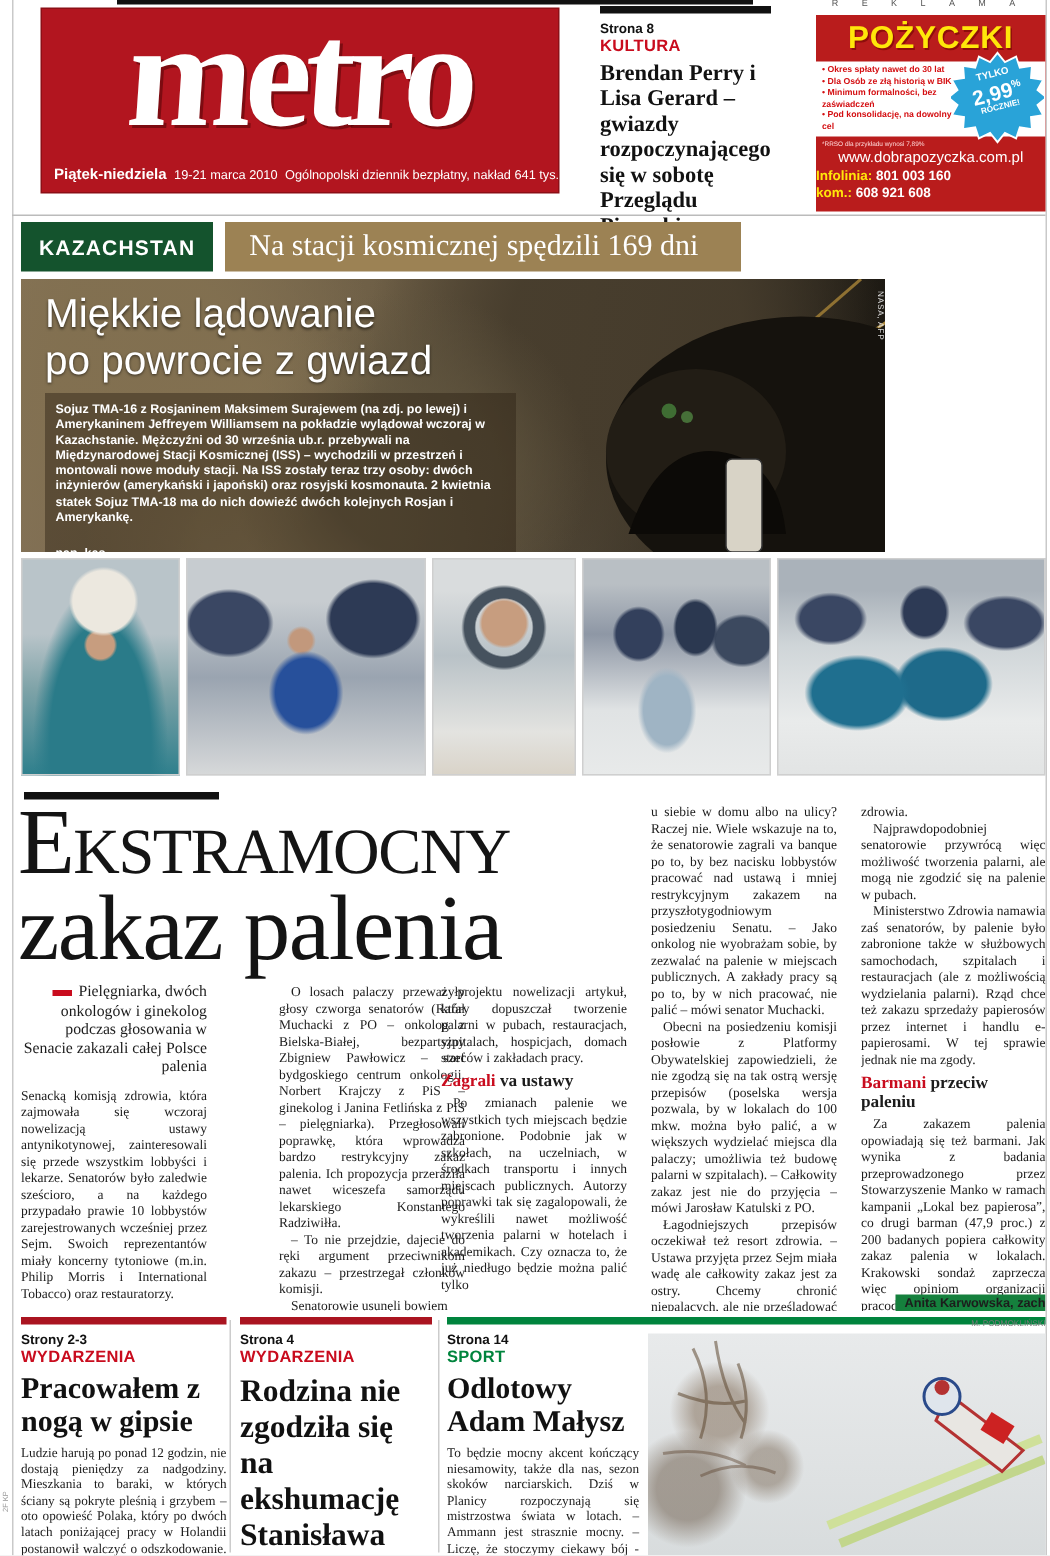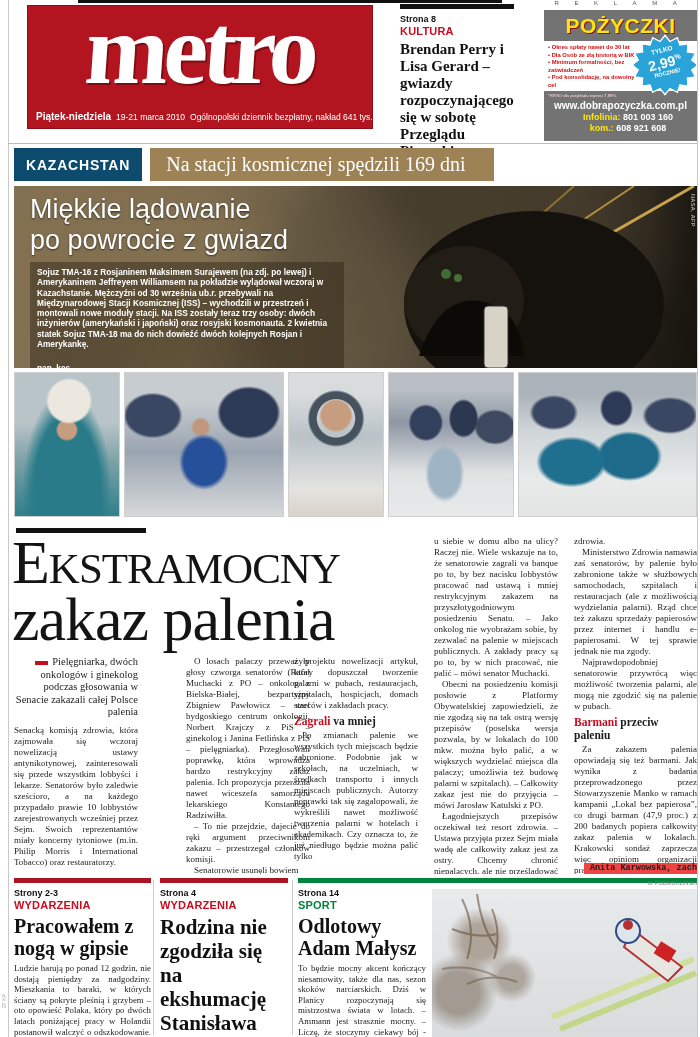--- a/index.html
+++ b/index.html
@@ -25,47 +25,47 @@
   .pagetag{font-weight:bold;font-size:9px;color:#111;}
   .section-red{font-weight:bold;font-size:11px;color:#c90c1e;letter-spacing:.2px;margin:1px 0 4px;}
   .section-green{font-weight:bold;font-size:11px;color:#00843d;letter-spacing:.2px;margin:1px 0 4px;}
   .kultura h2{margin:2px 0 0;font-family:"Liberation Serif",serif;font-weight:bold;
               font-size:15px;line-height:17px;color:#111;}
 
   
   .ad{position:absolute;left:544px;top:0;width:153px;height:141px;}
   .ad .reklama{font-size:6px;color:#555;letter-spacing:2.6em;text-align:center;height:10px;
                overflow:hidden;padding-left:6px;}
-  .adbox{position:absolute;left:0;top:10px;right:0;bottom:0;background:#737373;overflow:hidden;}
+  .adbox{position:absolute;left:0;top:10px;right:0;bottom:0;background:#b91c1c;overflow:hidden;}
   .adtitle{color:#ffe60a;font-weight:bold;font-size:21px;text-align:center;margin-top:4px;
            letter-spacing:.5px;text-shadow:1px 1px 0 #8d0d0b;}
   .adstrip{position:absolute;left:0;right:0;top:31px;height:50px;background:#fff;padding:3px 4px 0 4px;box-sizing:border-box;}
   .adstrip div{font-weight:bold;font-size:5.8px;line-height:7.6px;color:#d40f12;width:96px;}
   .fineprint{position:absolute;left:4px;top:83px;font-size:4.3px;color:#ffd9d9;}
-  .adurl{position:absolute;left:0;right:0;top:90px;text-align:center;color:#fff;font-weight:bold;font-size:10px;}
-  .adphone{position:absolute;left:0;right:0;text-align:center;font-weight:bold;font-size:9px;color:#fff;padding-left:15px;}
+  .adurl{position:absolute;left:0;right:0;top:90px;text-align:center;color:#fff;font-weight:normal;font-size:10px;}
+  .adphone{position:absolute;left:0;right:0;text-align:left;font-weight:bold;font-size:9px;color:#fff;}
   .adphone .yl{color:#ffe60a;}
   .star{position:absolute;right:1px;top:24px;width:62px;height:62px;}
   .startext{position:absolute;right:3px;top:24px;width:58px;height:58px;transform:rotate(-14deg);
             color:#fff;text-align:center;}
   .startext .s1{font-size:6.5px;font-weight:bold;margin-top:12px;}
   .startext .s2{font-size:14px;font-weight:bold;line-height:13px;}
   .startext .s2 sup{font-size:7px;}
   .startext .s3{font-size:5.5px;font-weight:bold;}
 
   
   .hr1{position:absolute;left:8px;right:3px;top:143px;height:1px;background:#bbb;}
   .banner{position:absolute;left:14px;top:148px;height:33px;display:flex;gap:8px;}
-  .btag{background:#0c4a6e;color:#fff;font-weight:bold;font-size:14px;letter-spacing:.8px;
+  .btag{background:#14532d;color:#fff;font-weight:bold;font-size:14px;letter-spacing:.8px;
         display:flex;align-items:center;padding:0 12px;}
   .btitle{background:#9c8254;color:#fff;font-family:"Liberation Serif",serif;font-size:20px;
           display:flex;align-items:center;padding:0 16px;width:312px;}
 
   
-  .leadphoto{position:absolute;left:14px;top:186px;width:683px;height:182px;overflow:hidden;
+  .leadphoto{position:absolute;left:14px;top:186px;width:576px;height:182px;overflow:hidden;
      background:
        radial-gradient(circle at 15% 30%,rgba(130,112,80,.9) 0 12%,transparent 30%),
        radial-gradient(circle at 45% 70%,rgba(95,84,62,.8) 0 16%,transparent 35%),
        radial-gradient(circle at 30% 90%,rgba(150,132,96,.8) 0 12%,transparent 30%),
        radial-gradient(circle at 70% 20%,rgba(70,60,44,.9) 0 18%,transparent 40%),
        linear-gradient(100deg,#857357 0%,#6e5f46 40%,#4a4132 68%,#2a251c 85%,#17140f 100%);}
   .ph-head{position:absolute;left:16px;top:8px;color:#fff;font-size:27px;line-height:31px;
            text-shadow:0 1px 2px rgba(0,0,0,.6);}
   .ph-cap{position:absolute;left:16px;top:76px;width:300px;background:rgba(45,34,20,.45);
           color:#fff;font-weight:bold;font-size:8.3px;line-height:10.3px;padding:5px 7px;}
@@ -116,21 +116,21 @@
   .col p.ind{text-indent:8px;}
   .lead{font-weight:normal;font-size:10.5px;line-height:12.5px;text-align:right;margin-bottom:6px !important;}
   .reddash{display:inline-block;width:13px;height:4px;background:#c90c1e;margin-right:4px;}
   .subhead{font-weight:bold;font-size:11.5px;line-height:13px;margin:4px 0 2px !important;text-align:left;}
   .subhead .rd{color:#c90c1e;}
   .c1{left:14px;top:656px;width:124px;height:218px;}
   .c2{left:154px;top:656px;width:124px;height:218px;margin-left:32px;}
   .c3{left:294px;top:656px;width:124px;height:218px;}
   .c4{left:434px;top:536px;width:124px;height:338px;}
   .c5{left:574px;top:536px;width:123px;height:338px;}
-  .byline{position:absolute;right:0;bottom:0;background:#ef4444;font-family:Liberation Mono, monospace;
+  .byline{position:absolute;right:0;bottom:0;background:#15803d;font-family:Liberation Sans, sans-serif;
           font-weight:bold;font-size:8.5px;padding-left:6px;}
 
   
   .tbar{position:absolute;top:878px;height:5px;}
   .tbar.red{background:#aa1420;}
   .tbar.green{background:#00843d;}
   .vsep{position:absolute;top:880px;height:155px;width:1px;background:#ccc;}
   .teaser{position:absolute;top:888px;}
   .teaser h3{margin:3px 0 4px;font-family:"Liberation Serif",serif;font-weight:bold;
              font-size:20px;line-height:22px;color:#111;}
@@ -252,34 +252,34 @@
   </div>
 
   <div class="col c2">
     <p class="ind">O losach palaczy przeważyły głosy czworga senatorów (Rafał Muchacki z PO – onkolog z Bielska-Białej, bezpartyjny Zbigniew Pawłowicz – szef bydgoskiego centrum onkologii, Norbert Krajczy z PiS – ginekolog i Janina Fetlińska z PiS – pielęgniarka). Przegłosowali poprawkę, która wprowadza bardzo restrykcyjny zakaz palenia. Ich propozycja przeraziła nawet wiceszefa samorządu lekarskiego Konstantego Radziwiłła.</p>
     <p class="ind">– To nie przejdzie, dajecie do ręki argument przeciwnikom zakazu – przestrzegał członków komisji.</p>
     <p class="ind">Senatorowie usunęli bowiem</p>
   </div>
 
   <div class="col c3">
     <p>z projektu nowelizacji artykuł, który dopuszczał tworzenie palarni w pubach, restauracjach, szpitalach, hospicjach, domach starców i zakładach pracy.</p>
-    <p class="subhead"><span class="rd">Zagrali</span><span> va mniej</span></p>
+    <p class="subhead"><span class="rd">Zagrali</span><span> va ustawy</span></p>
     <p class="ind">Po zmianach palenie we wszystkich tych miejscach będzie zabronione. Podobnie jak w szkołach, na uczelniach, w środkach transportu i innych miejscach publicznych. Autorzy poprawki tak się zagalopowali, że wykreślili nawet możliwość tworzenia palarni w hotelach i akademikach. Czy oznacza to, że już niedługo będzie można palić tylko</p>
   </div>
 
   <div class="col c4">
     <p>u siebie w domu albo na ulicy? Raczej nie. Wiele wskazuje na to, że senatorowie zagrali va banque po to, by bez nacisku lobbystów pracować nad ustawą i mniej restrykcyjnym zakazem na przyszłotygodniowym posiedzeniu Senatu. – Jako onkolog nie wyobrażam sobie, by zezwalać na palenie w miejscach publicznych. A zakłady pracy są po to, by w nich pracować, nie palić – mówi senator Muchacki.</p>
     <p class="ind">Obecni na posiedzeniu komisji posłowie z Platformy Obywatelskiej zapowiedzieli, że nie zgodzą się na tak ostrą wersję przepisów (poselska wersja pozwala, by w lokalach do 100 mkw. można było palić, a w większych wydzielać miejsca dla palaczy; umożliwia też budowę palarni w szpitalach). – Całkowity zakaz jest nie do przyjęcia – mówi Jarosław Katulski z PO.</p>
     <p class="ind">Łagodniejszych przepisów oczekiwał też resort zdrowia. – Ustawa przyjęta przez Sejm miała wadę ale całkowity zakaz jest za ostry. Chcemy chronić niepalących, ale nie prześladować palaczy – mówi Marek Twardowski, wiceminister</p>
   </div>
 
   <div class="col c5">
     <p>zdrowia.</p>
+    <p class="ind">Najprawdopodobniej senatorowie przywrócą więc możliwość tworzenia palarni, ale mogą nie zgodzić się na palenie w pubach.</p>
     <p class="ind">Ministerstwo Zdrowia namawia zaś senatorów, by palenie było zabronione także w służbowych samochodach, szpitalach i restauracjach (ale z możliwością wydzielania palarni). Rząd chce też zakazu sprzedaży papierosów przez internet i handlu e-papierosami. W tej sprawie jednak nie ma zgody.</p>
-    <p class="ind">Najprawdopodobniej senatorowie przywrócą więc możliwość tworzenia palarni, ale mogą nie zgodzić się na palenie w pubach.</p>
     <p class="subhead"><span class="rd">Barmani</span><span> przeciw paleniu</span></p>
     <p class="ind">Za zakazem palenia opowiadają się też barmani. Jak wynika z badania przeprowadzonego przez Stowarzyszenie Manko w ramach kampanii „Lokal bez papierosa”, co drugi barman (47,9 proc.) z 200 badanych popiera całkowity zakaz palenia w lokalach. Krakowski sondaż zaprzecza więc opiniom organizacji pracodawców, które twierdzą, że barmani i kelnerzy boją się utraty pracy po wprowadzeniu ustawy antynikotynowej.</p>
     <div class="byline">Anita Karwowska, zach</div>
   </div>
 
   <div class="tbar red" style="left:14px;width:137px"></div>
   <div class="tbar red" style="left:160px;width:128px"></div>
   <div class="tbar green" style="left:298px;width:399px"></div>
   <div class="vsep" style="left:153px"></div>
   <div class="vsep" style="left:292px"></div>

